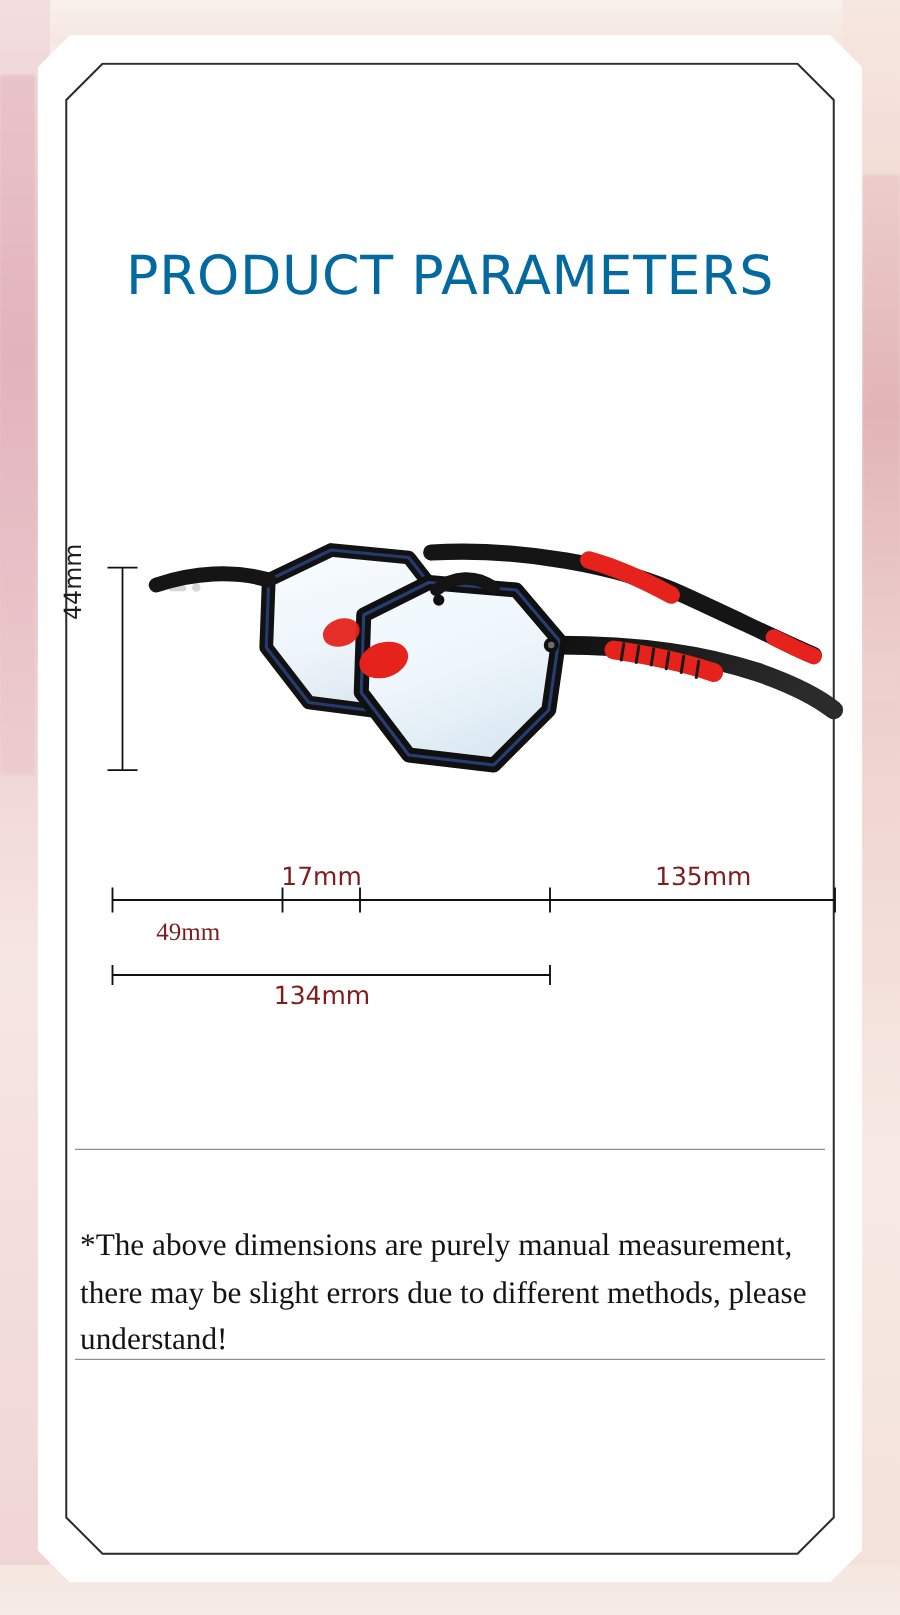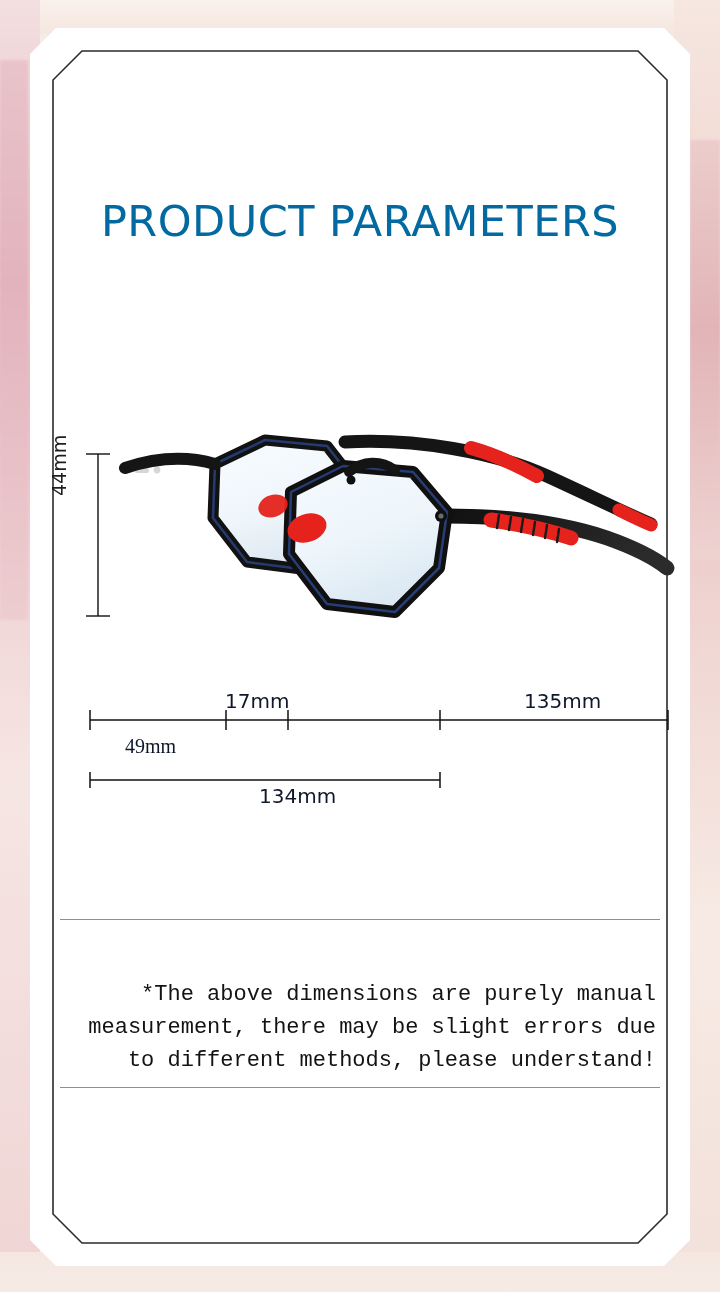--- a/index.html
+++ b/index.html
@@ -128,46 +128,46 @@
   
   .dims {
     position: absolute;
     left: 0; top: 676px;
     width: 720px;
     height: 140px;
   }
   .dim-text {
     position: absolute;
     font-size: 20px;
-    color: #0f172a;
+    color: #7f1d1d;
     white-space: nowrap;
     font-family: "DejaVu Sans", sans-serif;
   }
 
   
   .sep {
     position: absolute;
     left: 60px;
     width: 600px;
     height: 1px;
     background: #8f8f8f;
   }
   .sep-top { top: 919px; }
   .sep-bottom { top: 1087px; }
 
   .note {
     position: absolute;
     left: 64px;
     top: 978px;
     width: 592px;
-    text-align: right;
-    font-size: 22px;
+    text-align: left;
+    font-size: 25px;
     line-height: 1.5;
     color: #131313;
-    font-family: Liberation Mono, monospace;
+    font-family: Liberation Serif, serif;
   }
 </style>
 </head>
 <body>
 
 <div class="bg"></div>
 <div class="bg-top"></div>
 <div class="bg-left"></div>
 <div class="bg-left-deep"></div>
 <div class="bg-right"></div>
@@ -264,18 +264,18 @@
     <line x1="668" y1="34" x2="668" y2="54" stroke="#111" stroke-width="1.5"></line>
 
     <line x1="90" y1="104" x2="440" y2="104" stroke="#111" stroke-width="1.5"></line>
     <line x1="90" y1="96" x2="90" y2="112" stroke="#111" stroke-width="1.5"></line>
     <line x1="440" y1="96" x2="440" y2="112" stroke="#111" stroke-width="1.5"></line>
   </svg>
 
   <div class="dim-text" style="left:225px; top:13px;">17mm</div>
   <div class="dim-text" style="left:524px; top:13px;">135mm</div>
   <div class="dim-text" style="left:125px; top:59px;font-family:Liberation Serif, serif;">49mm</div>
-  <div class="dim-text" style="left:219px; top:108px;margin-left:40px;">134mm</div>
+  <div class="dim-text" style="left:219px; top:108px;">134mm</div>
 </div>
 
 <div class="sep sep-top"></div>
 <div class="note">*The above dimensions are purely manual measurement, there may be slight errors due to different methods, please understand!</div>
 <div class="sep sep-bottom"></div>
 
 </body></html>

